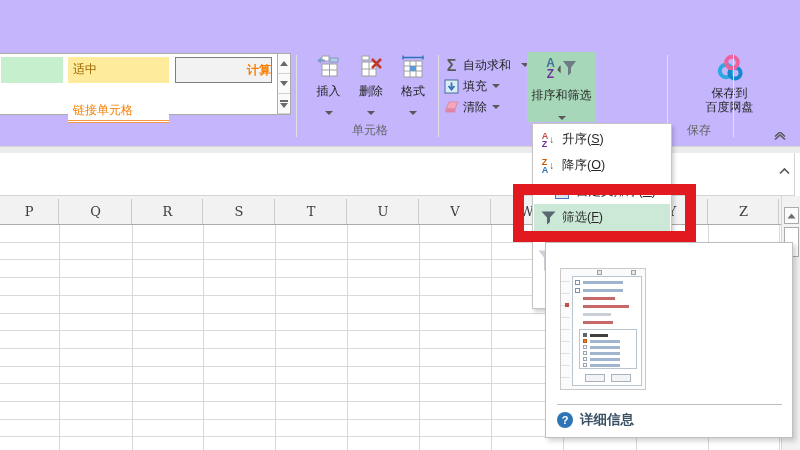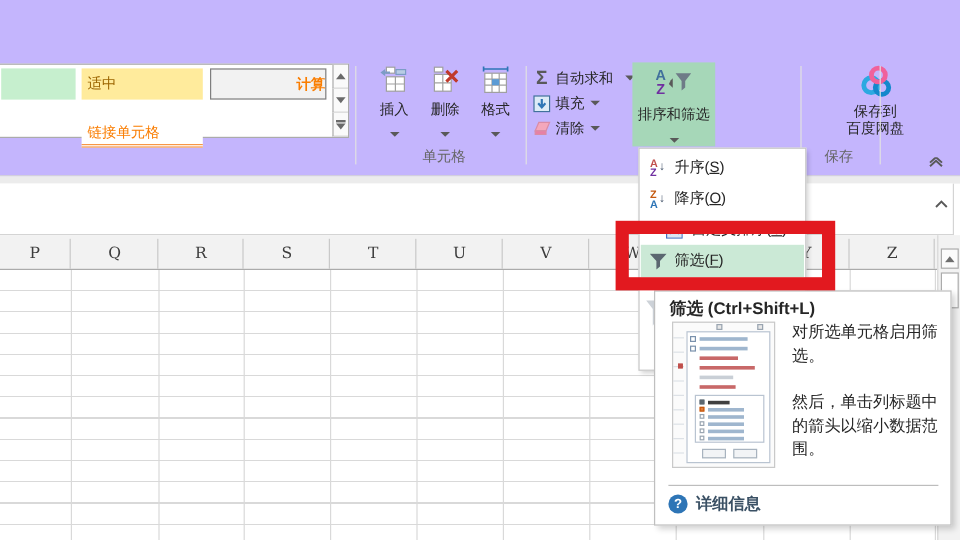--- a/index.html
+++ b/index.html
@@ -356,21 +356,20 @@
     </div>
 
     <div class="abs" style="left:5px;top:126px;">
       <svg width="15" height="22" viewBox="0 0 15 22">
           <path d="M0.5 0.5 L14.5 0.5 L9 7.5 L9 17 L6 21.5 L6 7.5 Z" fill="#CDD2D8"></path>
         </svg>
     </div>
   </div>
 
   <div class="tooltip">
-    <div class="tt-title">筛选 (Ctrl+Shift+L)</div>
 
     <div class="thumb">
       <div class="gutter-line" style="top:12px;"></div>
         <div class="gutter-line" style="top:24px;"></div>
       <div class="gutter-line" style="top:36px;"></div>
         <div class="gutter-line" style="top:48px;"></div>
       <div class="gutter-line" style="top:60px;"></div>
         <div class="gutter-line" style="top:72px;"></div>
       <div class="gutter-line" style="top:84px;"></div>
         <div class="gutter-line" style="top:96px;"></div>
@@ -399,24 +398,20 @@
           <div class="tsq" style="left:3px;top:27px;width:4px;height:4px;"></div>
             <div class="tbar" style="left:10px;top:28px;width:30px;"></div>
           <div class="tsq" style="left:3px;top:33px;width:4px;height:4px;"></div>
             <div class="tbar" style="left:10px;top:34px;width:30px;"></div>
         </div>
         <div class="tbtn" style="left:12px;"></div>
         <div class="tbtn" style="left:38px;"></div>
       </div>
     </div>
 
-    <div class="tt-body">
-      <p>对所选单元格启用筛选。</p>
-      <p>然后，单击列标题中的箭头以缩小数据范围。</p>
-    </div>
 
     <div class="tt-div"></div>
     <div class="tt-foot">
       <span class="qcircle">?</span>
       <span class="tt-more">详细信息</span>
     </div>
   </div>
 
   <div class="redbox"></div>
 

